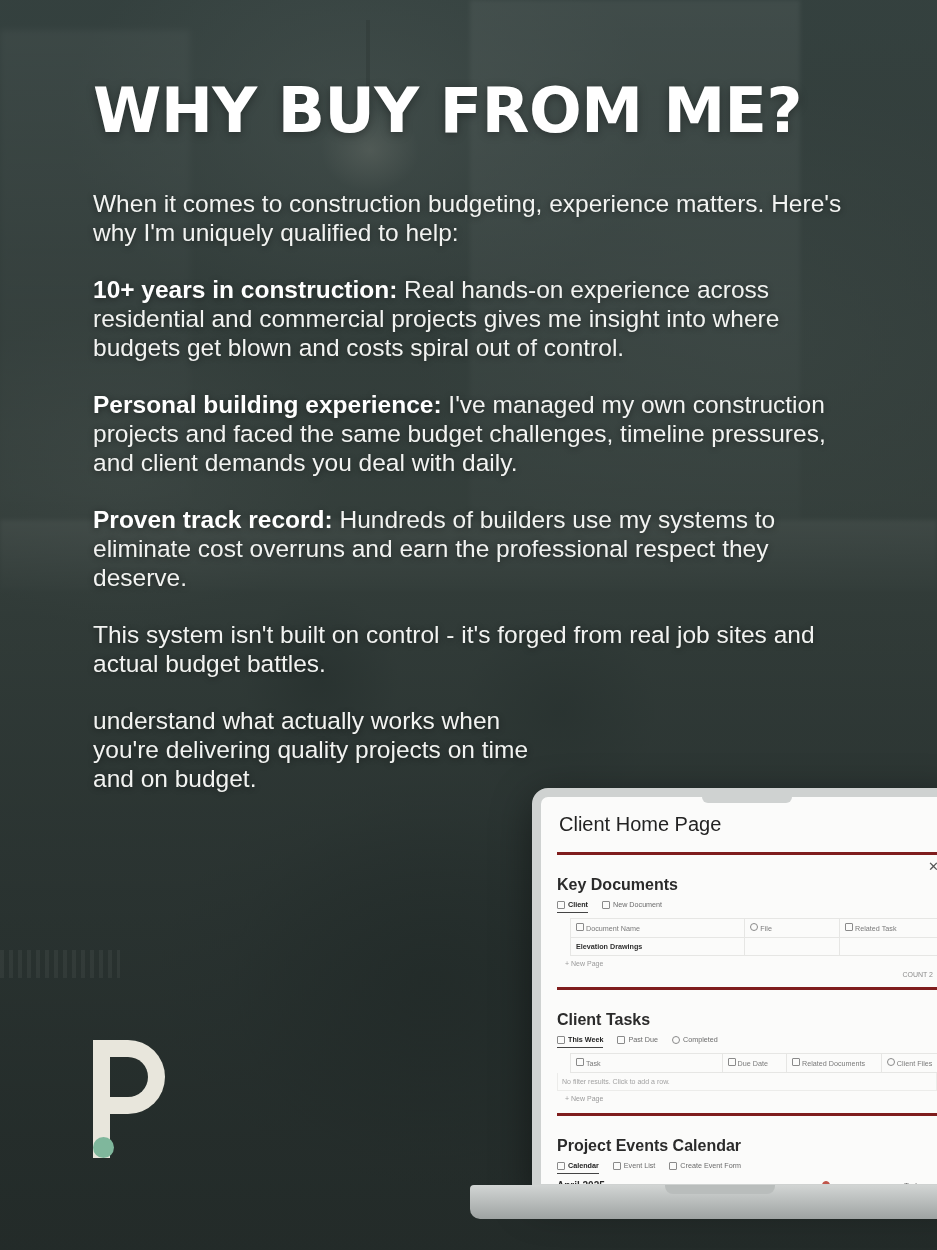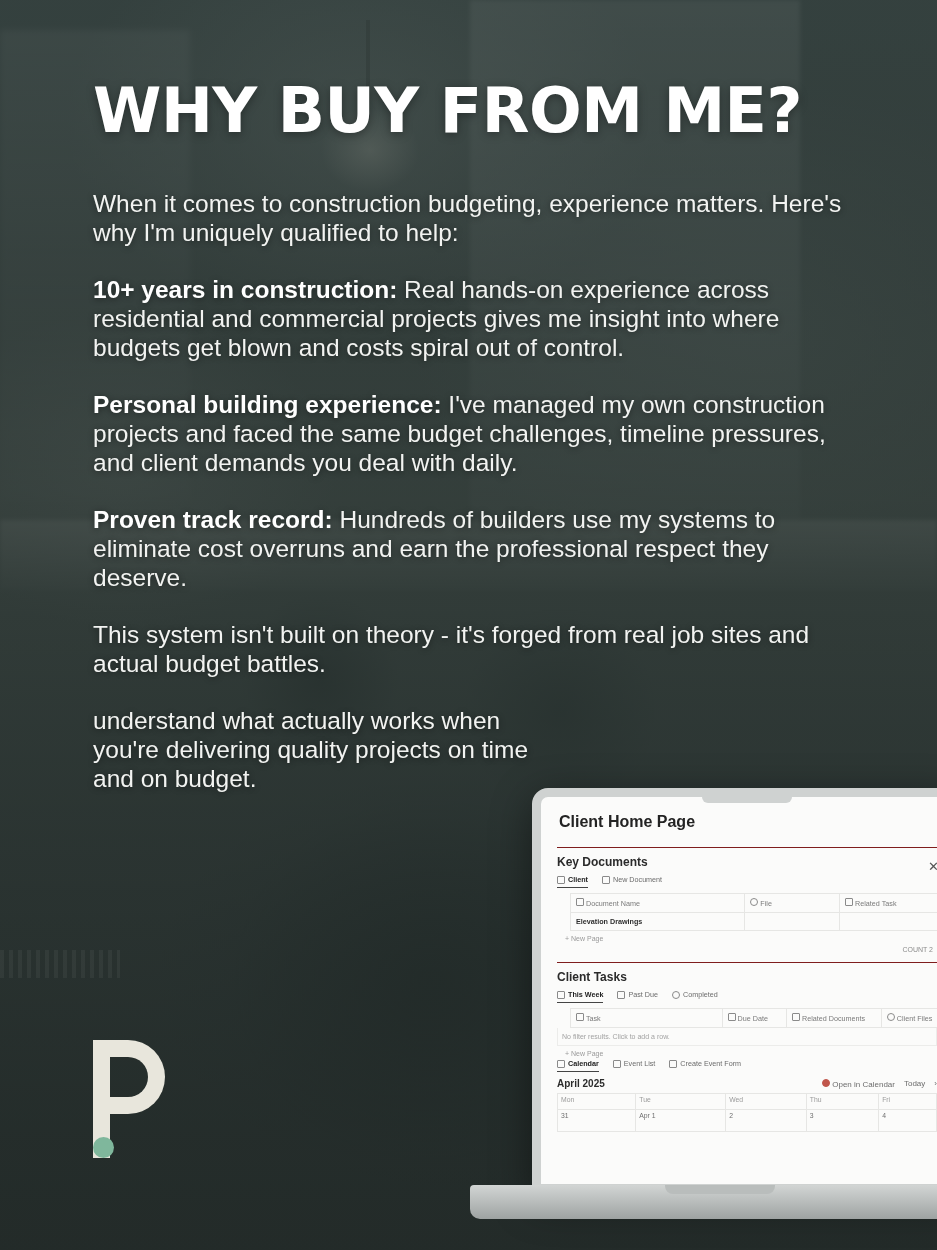--- a/index.html
+++ b/index.html
@@ -191,31 +191,31 @@
 
   .doc {
     position: absolute;
     left: 0; top: 0; right: 0; bottom: 0;
     padding: 14px 16px;
     font-family: "Liberation Sans", sans-serif;
     color: #2c2c2c;
     overflow: hidden;
   }
   .doc-title {
+    font-size: 20px;
+    font-weight: 400;
+    color: #232323;
+    margin: 2px 0 16px 2px;
+  }
+  .sec-title {
     font-size: 16px;
     font-weight: 700;
-    color: #232323;
-    margin: 2px 0 16px 2px;
-  }
-  .sec-title {
-    font-size: 12px;
-    font-weight: 700;
     color: #2b2b2b;
-    border-top: 1px solid #7f1d1d;
-    padding-top: 7px;
+    border-top: 3px solid #7f1d1d;
+    padding-top: 21px;
     margin: 9px 0 6px 0;
   }
   .tabrow {
     display: flex;
     gap: 14px;
     font-size: 7.2px;
     color: #6b6b6b;
     margin-bottom: 5px;
     align-items: flex-start;
   }
@@ -336,21 +336,21 @@
 
     <p class="para">
       <b>Personal building experience:</b><span> I've managed my own construction projects and faced the same budget challenges, timeline pressures, and client demands you deal with daily.</span>
     </p>
 
     <p class="para">
       <b>Proven track record:</b><span> Hundreds of builders use my systems to eliminate cost overruns and earn the professional respect they deserve.</span>
     </p>
 
     <p class="para">
-      <span>This system isn't built on theory - it's forged from real job sites and actual budget battles.</span>
+      <span>This system isn't built on control - it's forged from real job sites and actual budget battles.</span>
     </p>
 
     <p class="para narrow">
       <span> understand what actually works when you're delivering quality projects on time and on budget.</span>
     </p>
   </div>
 
   <div class="logo">
     <div class="stem"></div>
     <div class="bowl"></div>
@@ -415,20 +415,21 @@
             <th style="width:40%"><span class="ico"></span> <span>Task</span></th>
             <th style="width:17%"><span class="ico"></span> <span>Due Date</span></th>
             <th style="width:25%"><span class="ico"></span> <span>Related Documents</span></th>
             <th style="width:18%"><span class="ico dot"></span> <span>Client Files</span></th>
           </tr>
         </tbody>
           </table>
         <div class="emptyrow">No filter results. Click to add a row.</div>
         <div class="newpage">+ <span>New Page</span></div>
 
+        <div class="sec-title">Project Events Calendar</div>
         <div class="tabrow">
           <div class="tab active">
             <span class="ico"></span>
             <span>Calendar</span>
           </div>
           <div class="tab">
             <span class="ico"></span>
             <span>Event List</span>
           </div>
           <div class="tab">

